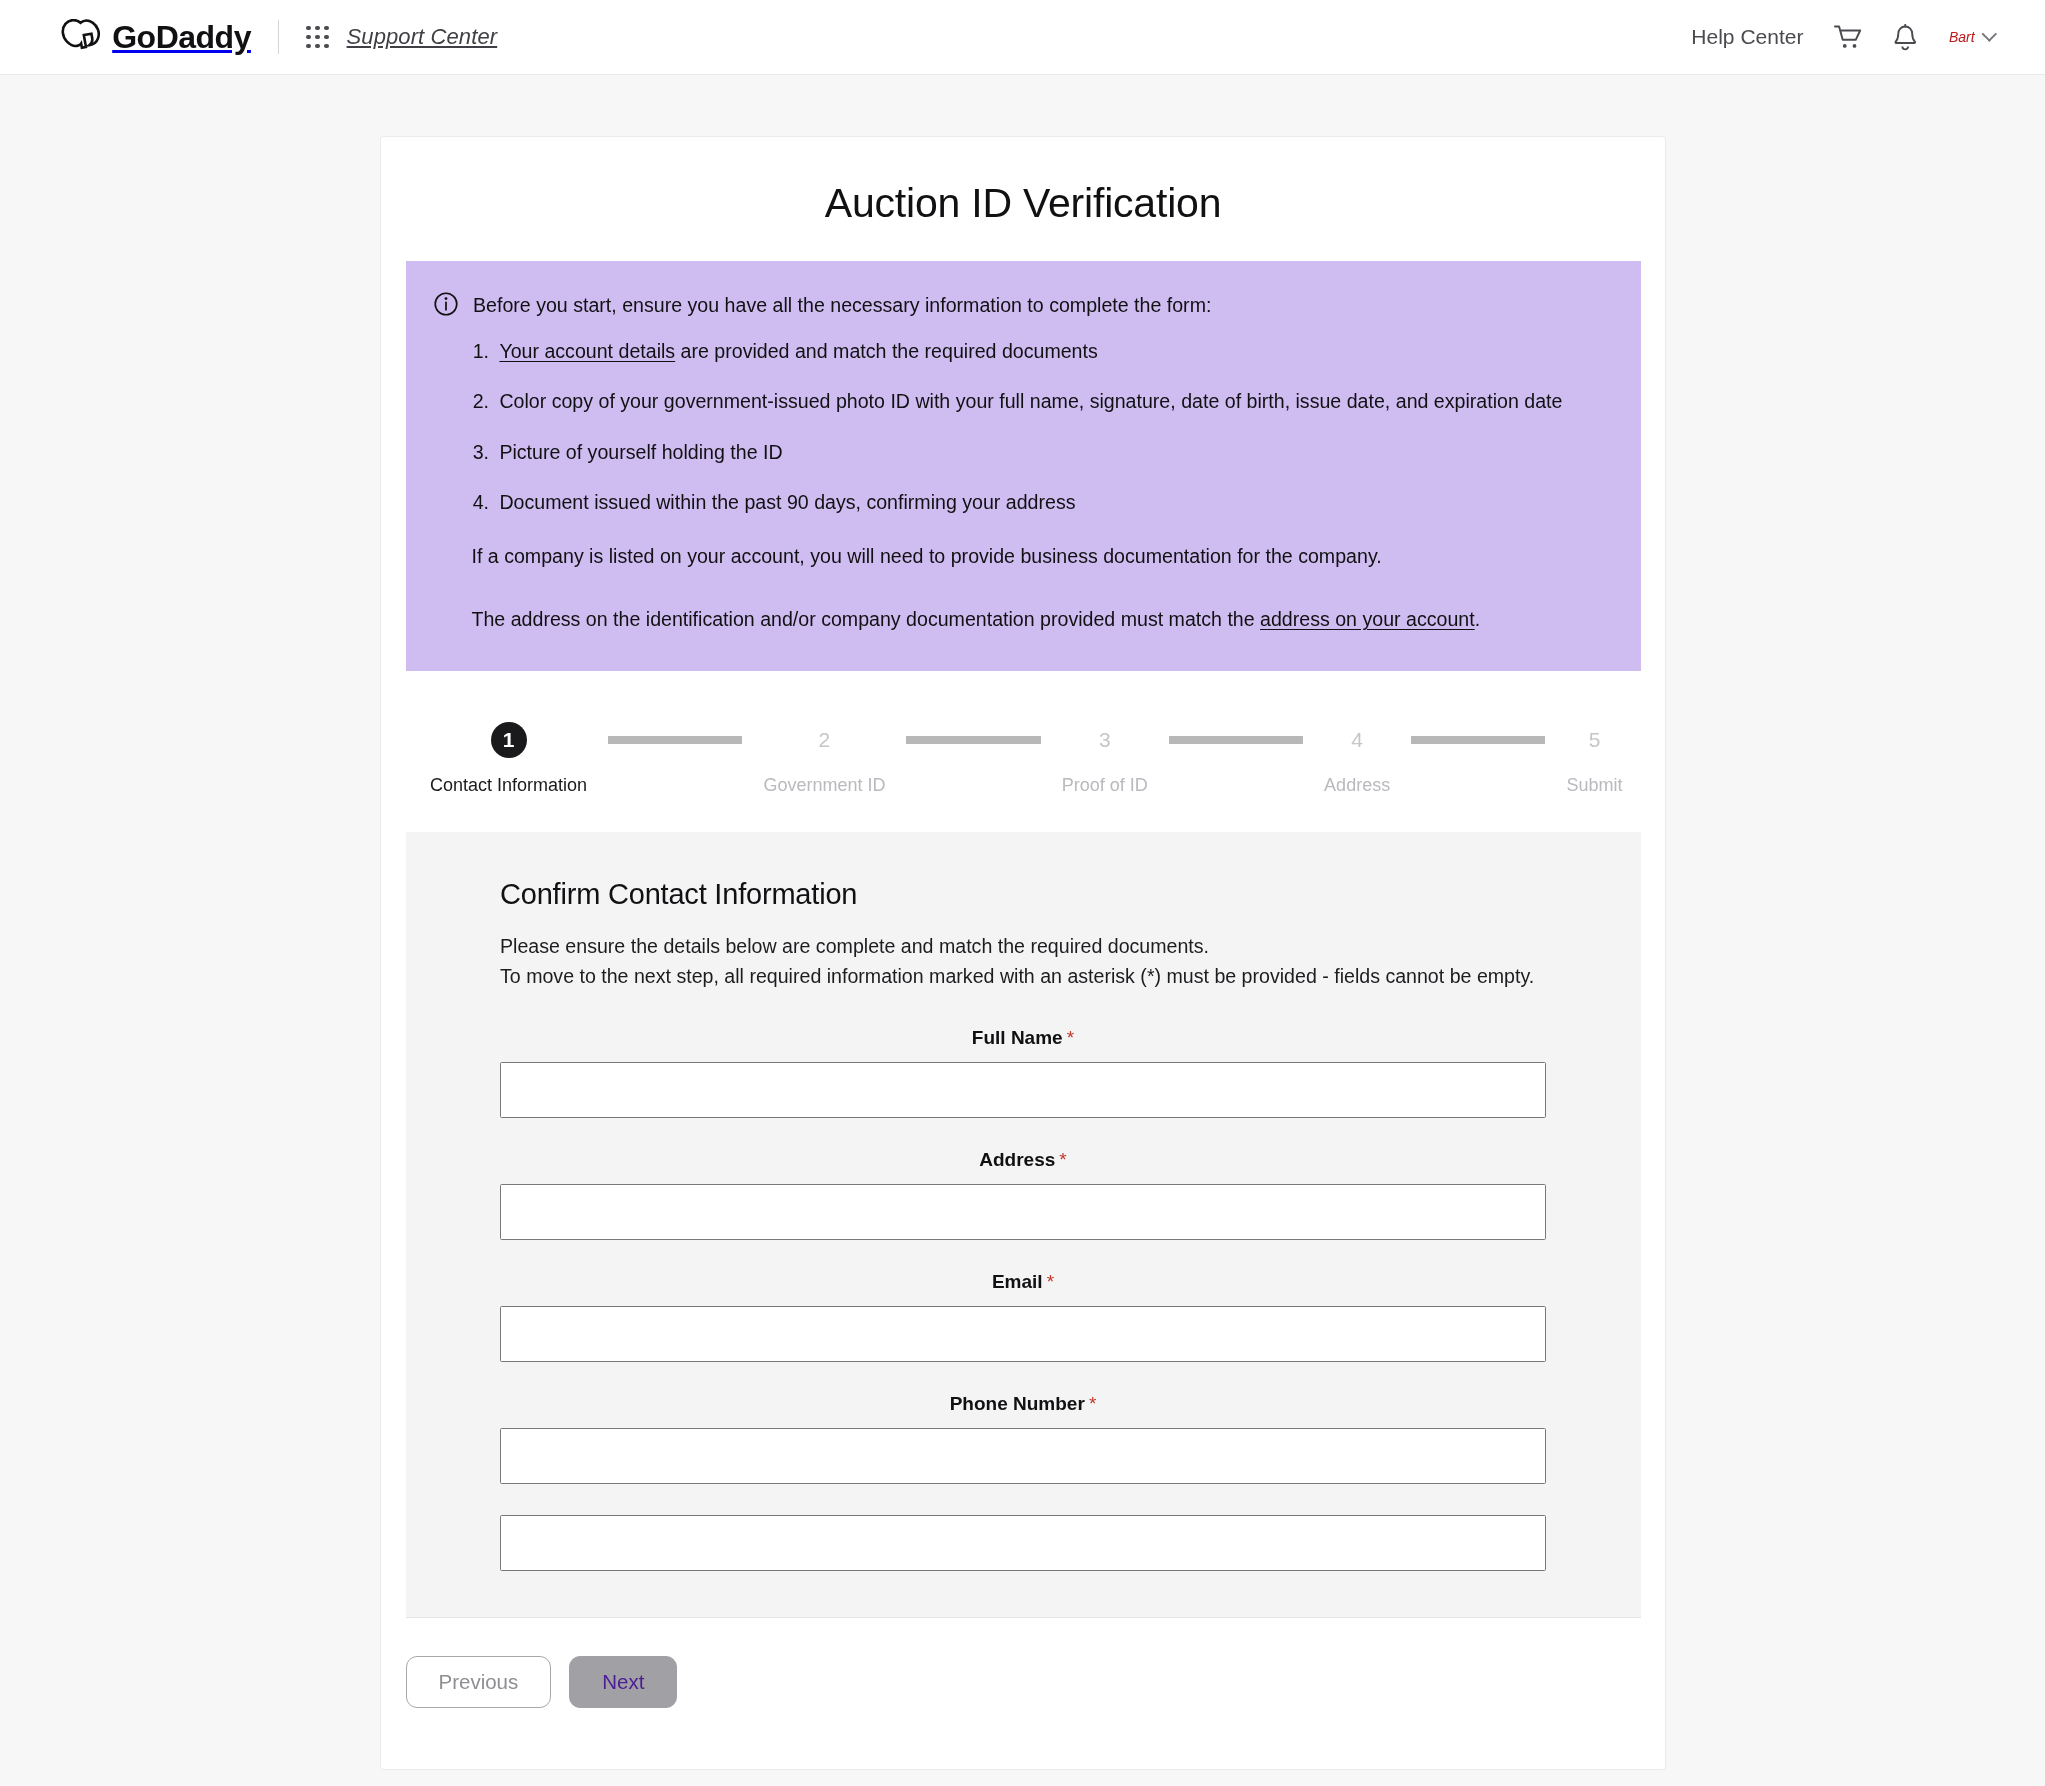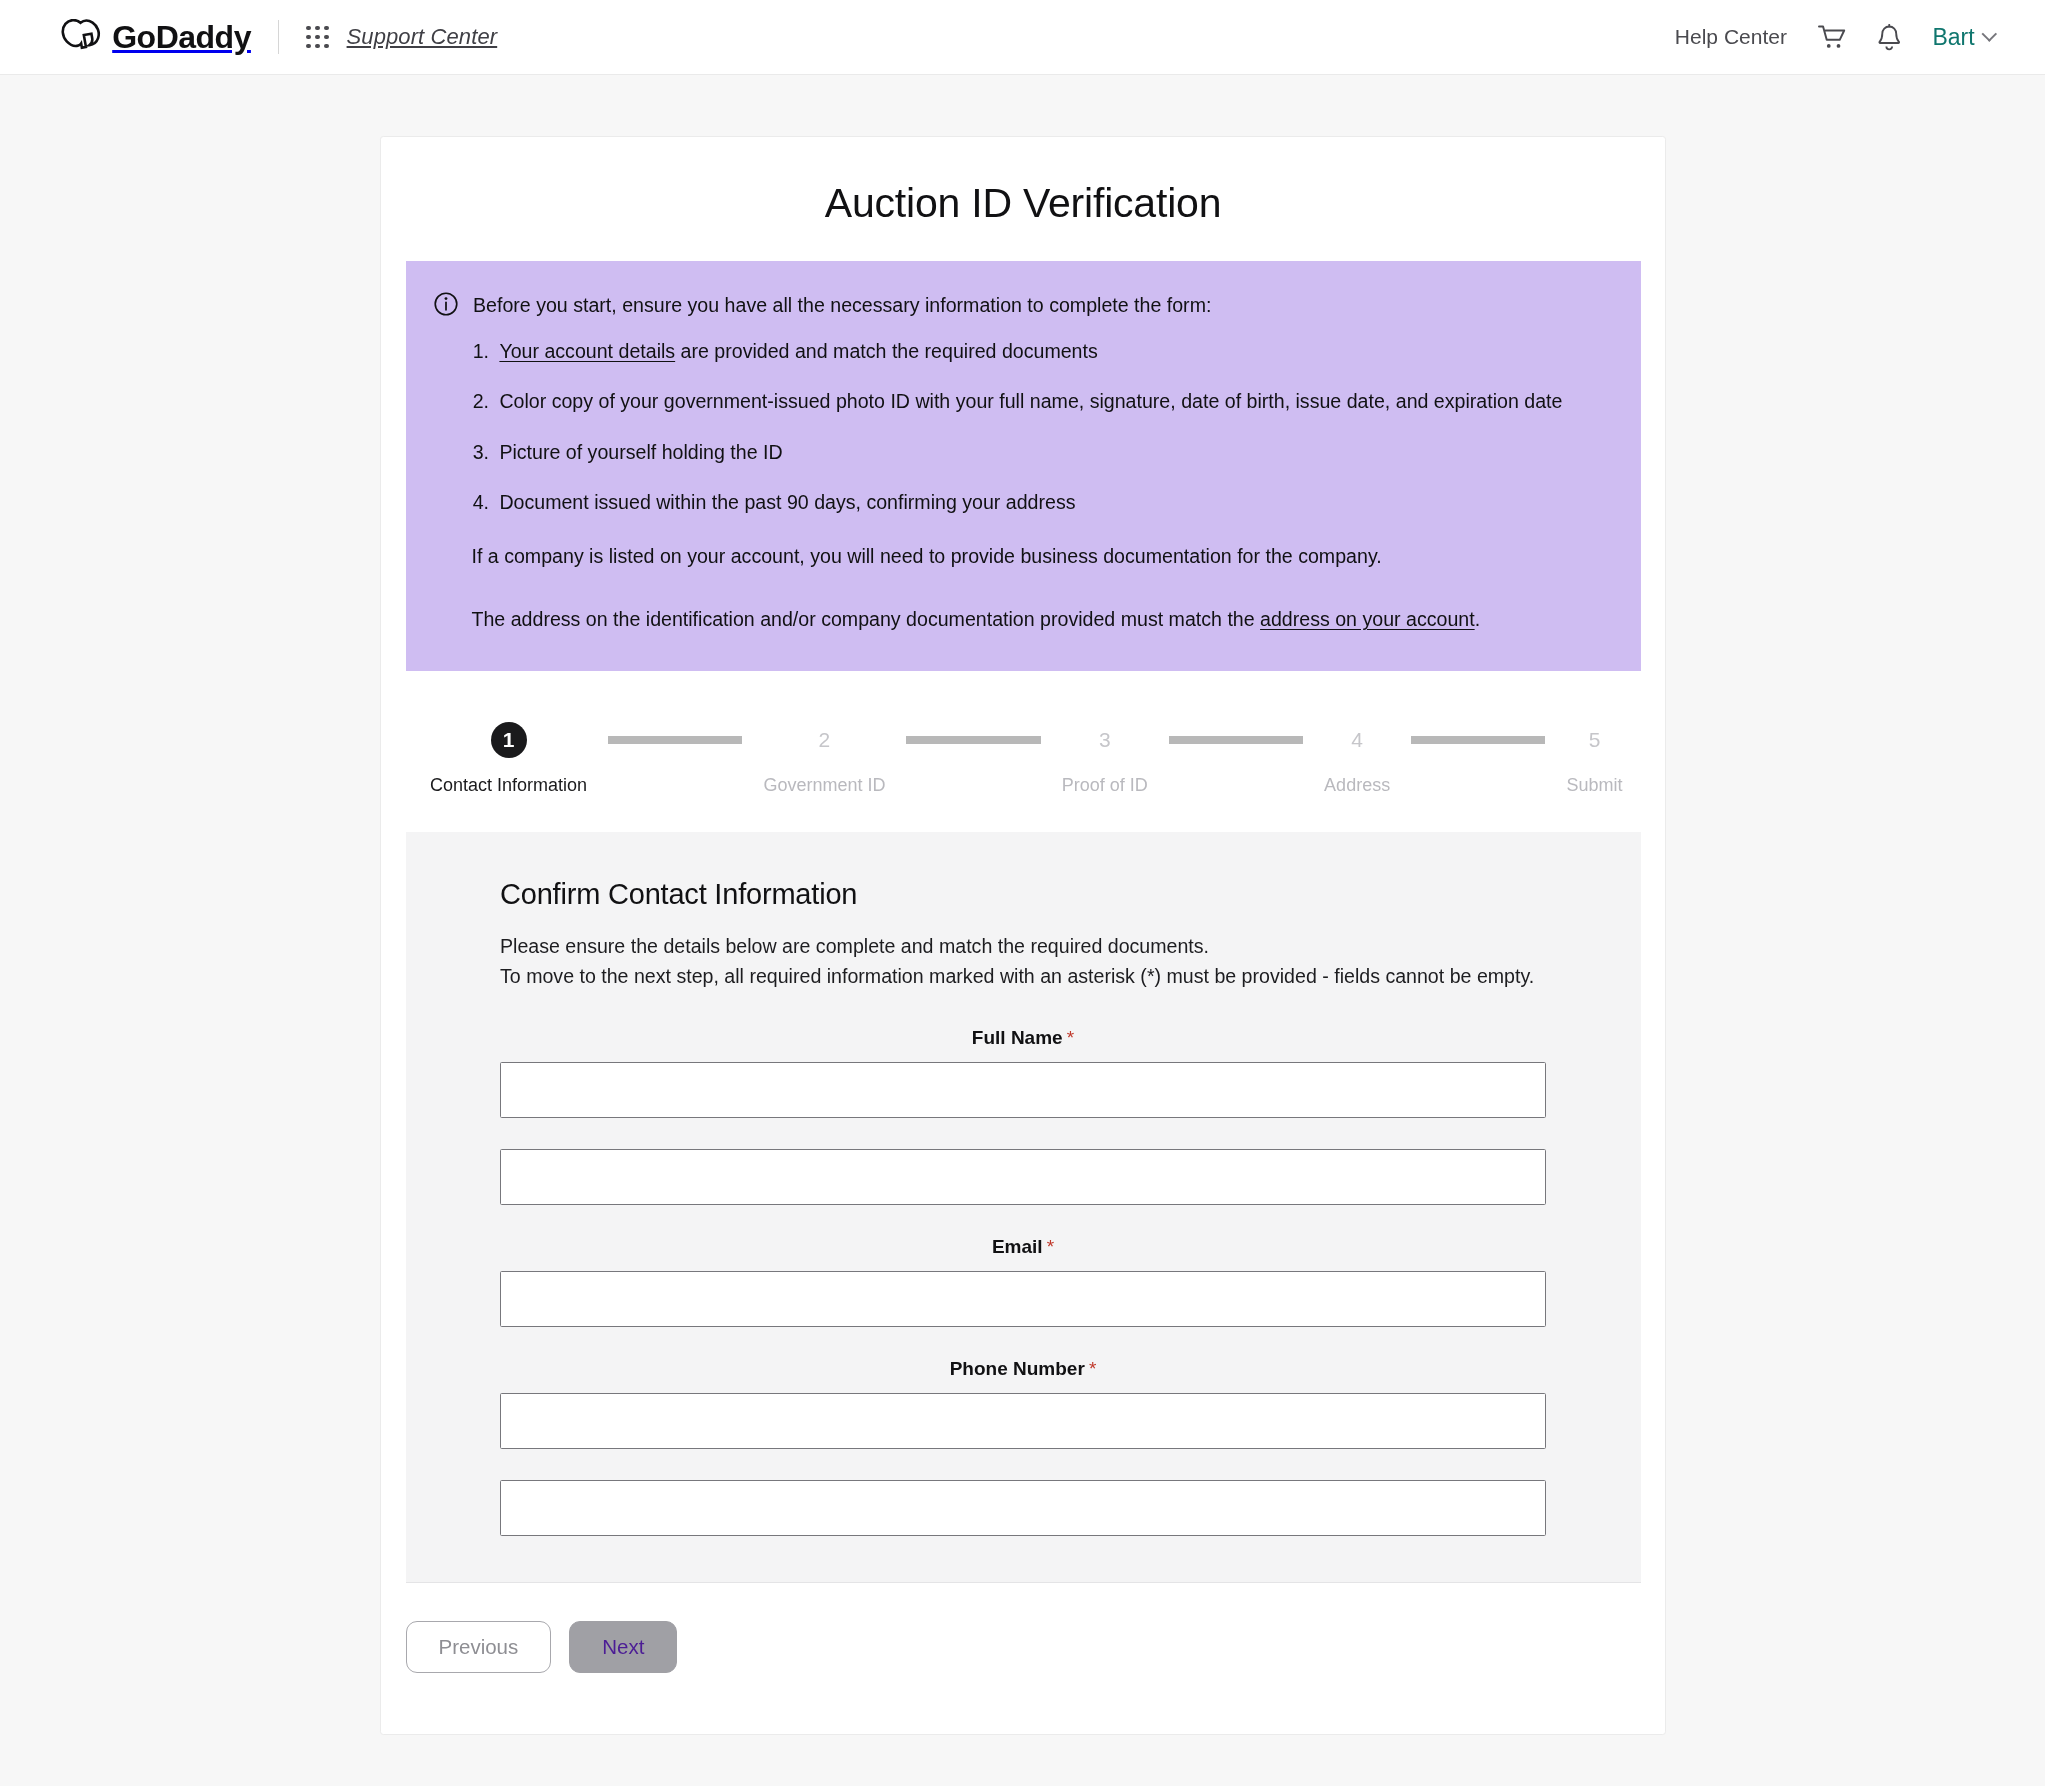--- a/index.html
+++ b/index.html
@@ -62,21 +62,21 @@
   }
   .help-center {
     font-size: 21px;
     color: #4a4a4f;
     text-decoration: none;
   }
   .icon-btn { display: flex; align-items: center; cursor: pointer; }
   .icon-btn svg { display: block; }
   .user-menu {
     display: flex; align-items: center; gap: 9.8px;
-    font-size: 23px; color: #0f766e; cursor: pointer;
+    font-size: 14px; color: #b91c1c; cursor: pointer; font-style: italic;
   }
   .chev {
     width: 10.6px; height: 10.6px;
     border-right: 2px solid #76767c;
     border-bottom: 2px solid #76767c;
     transform: rotate(45deg) translate(-2.5px,-2.5px);
   }
 
   
   .page-wrap { padding: 61px 0 0 0; }
@@ -358,20 +358,21 @@
           <span>Please ensure the details below are complete and match the required documents.</span><br>
           <span>To move to the next step, all required information marked with an asterisk (*) must be provided - fields cannot be empty.</span>
         </p>
 
         <div class="field">
           <label class="field-label"><span>Full Name</span><span class="req">*</span></label>
           <input type="text" value="" style="">
         </div>
 
         <div class="field">
+          <label class="field-label"><span>Address</span><span class="req">*</span></label>
           <input type="text" value="" style="">
         </div>
 
         <div class="field">
           <label class="field-label"><span>Email</span><span class="req">*</span></label>
           <input type="text" value="" style="">
         </div>
 
         <div class="field">
           <label class="field-label"><span>Phone Number</span><span class="req">*</span></label>

